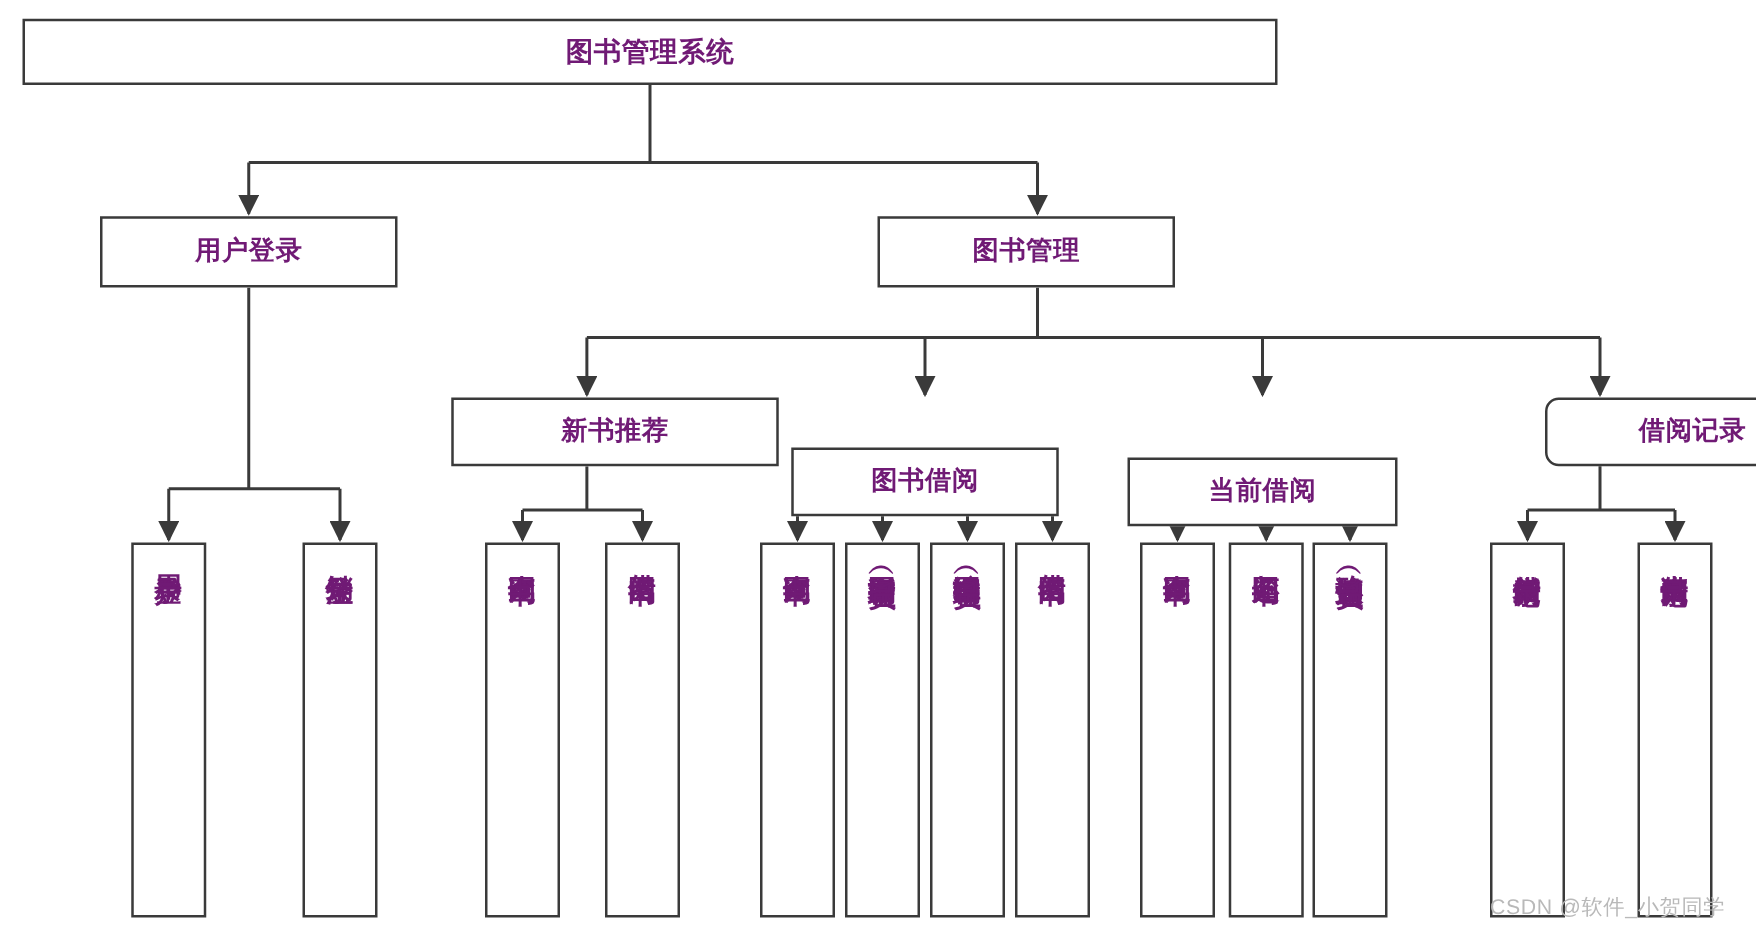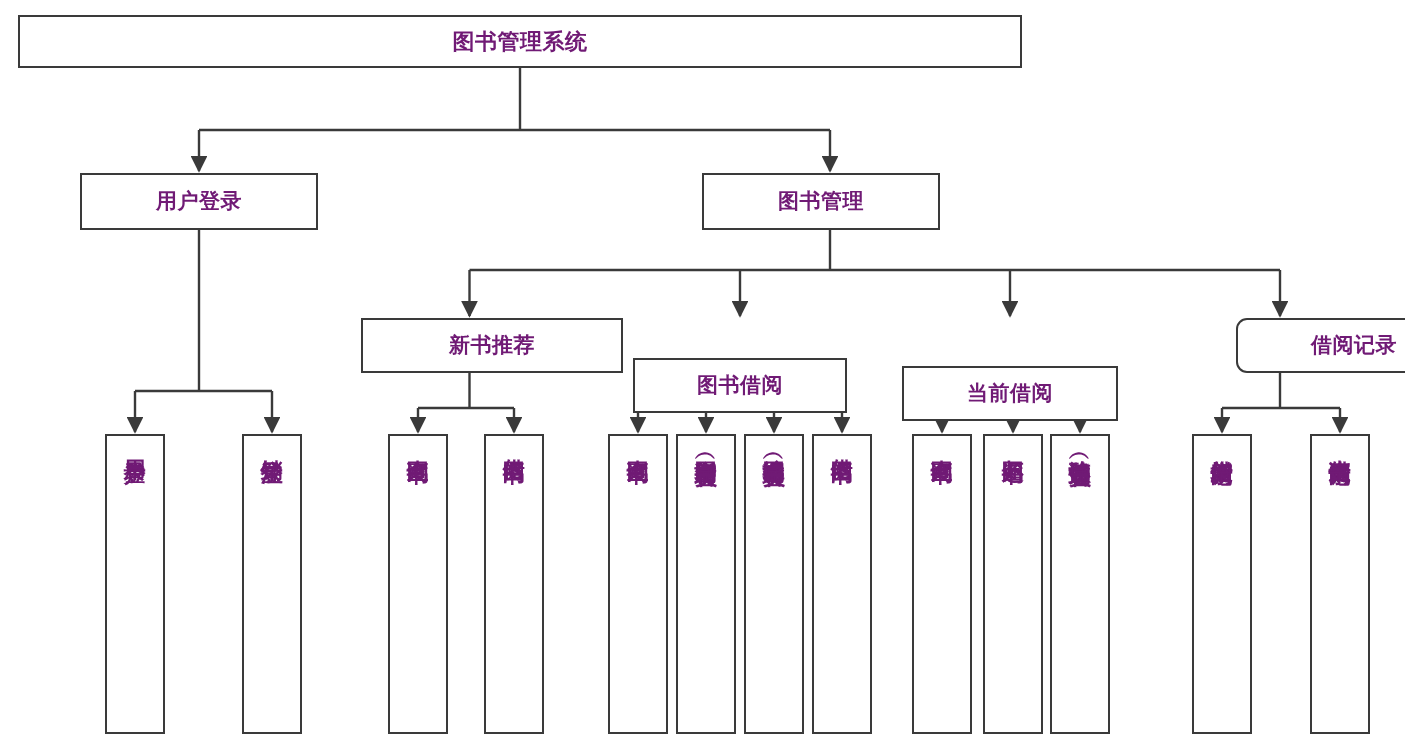--- a/index.html
+++ b/index.html
@@ -174,14 +174,15 @@
         <span class="label">确认归还（管理员）</span>
       </div>
       <div class="node node-v" style="left: 1192px; top: 434px; width: 60px; height: 300px;">
         <span class="label">新增借阅记录</span>
       </div>
       <div class="node node-v" style="left: 1310px; top: 434px; width: 60px; height: 300px;">
         <span class="label">查询借阅记录</span>
       </div>
     </div>
 
+  <div class="watermark" style="left: 1192px; top: 714px;">CSDN @软件_小贺同学</div>
 
 </div>
 
 </body></html>

